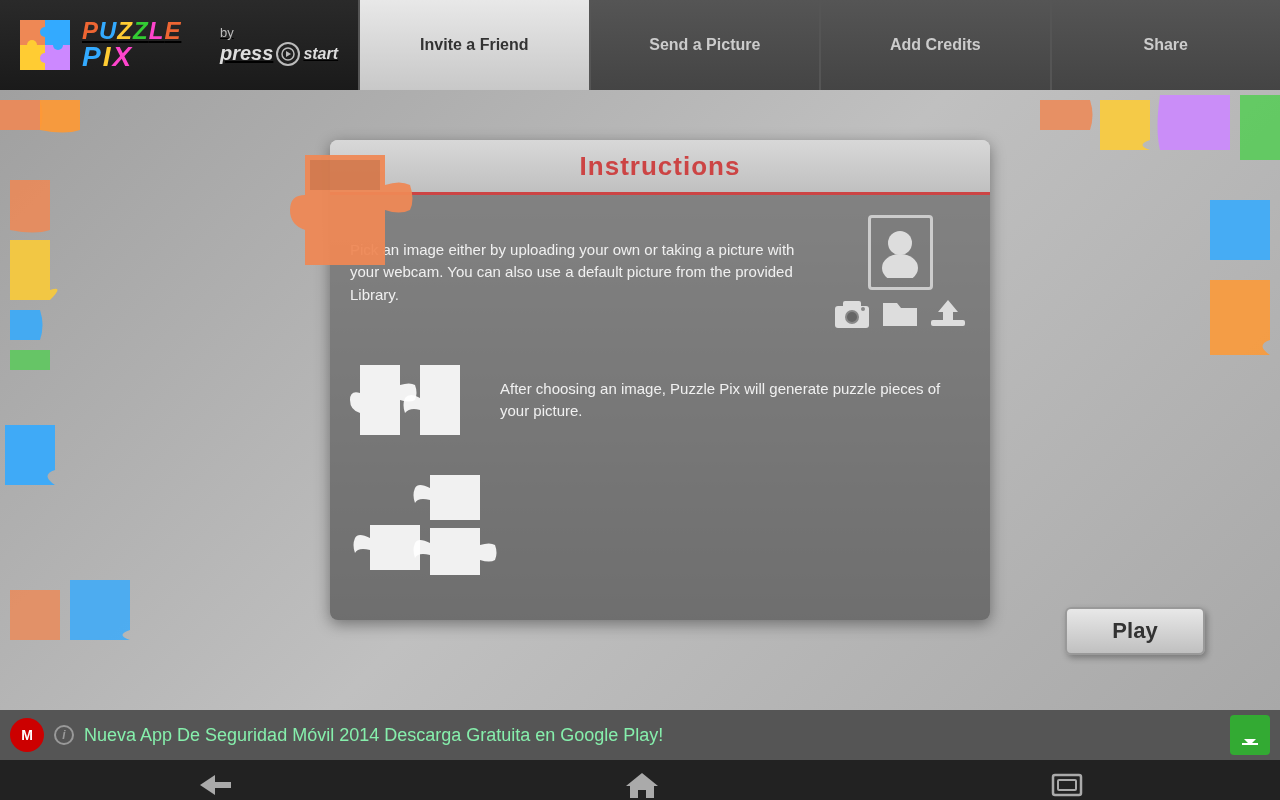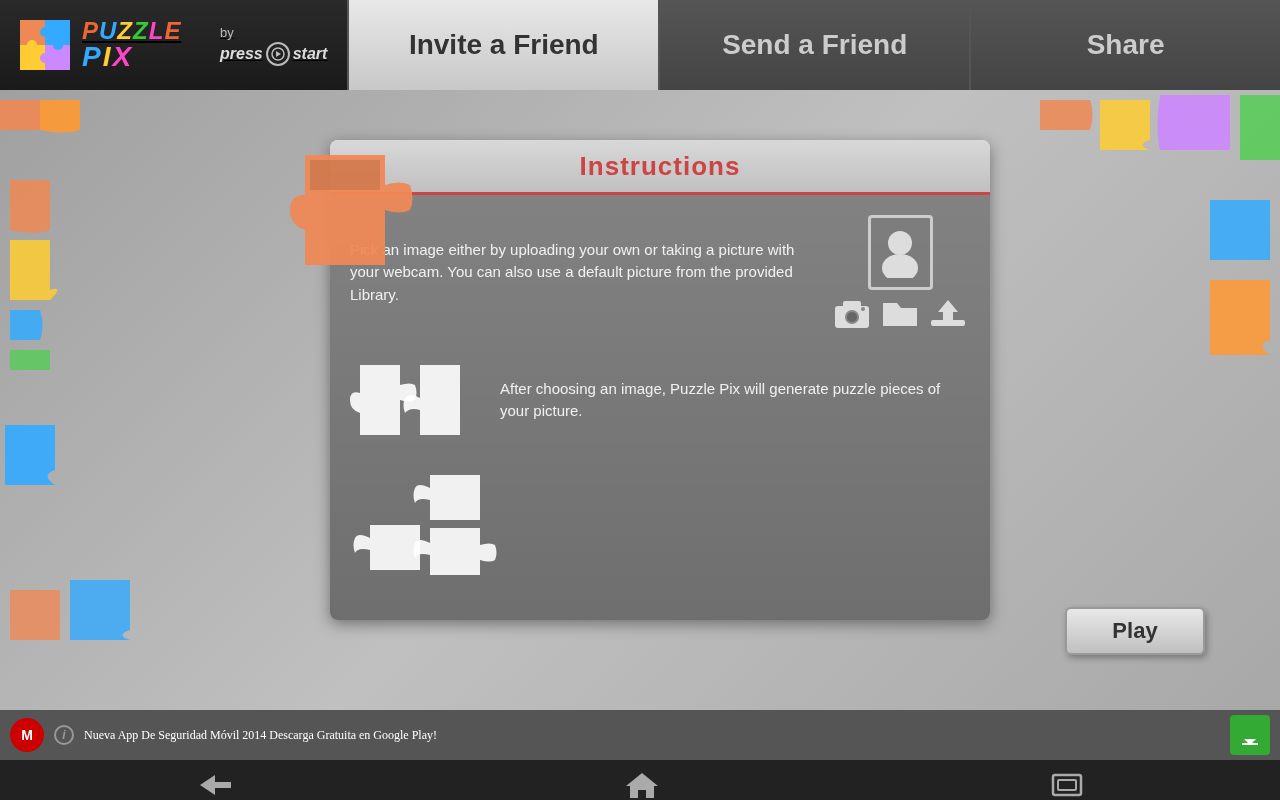--- a/index.html
+++ b/index.html
@@ -66,21 +66,21 @@
       display: flex;
       flex: 1;
       height: 90px;
       border-left: 2px solid #555;
     }
     .nav-tab {
       flex: 1;
       display: flex;
       align-items: center;
       justify-content: center;
-      font-size: 28px;
+      font-size: 16px;
       font-weight: bold;
       cursor: pointer;
       border-right: 2px solid #555;
       transition: background 0.2s;
     }
     .nav-tab.active {
       background: linear-gradient(to bottom, #e8e8e8, #c8c8c8);
       color: #333;
     }
     .nav-tab:not(.active) {
@@ -204,24 +204,23 @@
       background: #cc0000;
       border-radius: 50%;
       display: flex;
       align-items: center;
       justify-content: center;
       color: white;
       font-size: 14px;
       font-weight: bold;
     }
     #ad-text {
-      color: #ffffff;
-      font-size: 12px;
+      color: #86efac;
+      font-size: 18px;
       flex: 1;
-      font-family: Liberation Serif, serif;
     }
     #download-icon-btn {
       width: 40px;
       height: 40px;
       background: #3a3;
       border-radius: 4px;
       display: flex;
       align-items: center;
       justify-content: center;
       cursor: pointer;
@@ -290,37 +289,40 @@
         <span style="font-size:28px; font-weight:900; font-style:italic; letter-spacing:2px;">
           <span style="color:#3af;">P</span><span style="color:#fc3;">I</span><span style="color:#f4c;">X</span>
         </span>
       </div>
     </div>
   </div>
 
   <div id="by-pressstart" style="display:flex; flex-direction:column; margin-left:10px; margin-right:20px;text-decoration:underline;">
     <span id="by-label" style="color:#bbb; font-size:13px;">by</span>
     <div id="pressstart-logo" style="display:flex; align-items:center; gap:3px;">
-      <span style="color:#ddd; font-size:16px; font-weight:bold; font-style:italic;">press</span>
+      <span style="color:#ddd; font-size:20px; font-weight:bold; font-style:italic;">press</span>
       <div class="ps-circle" style="width:24px;height:24px;border:2px solid #bbb;border-radius:50%;display:inline-flex;align-items:center;justify-content:center;">
         <svg width="14" height="14" viewBox="0 0 14 14">
           <circle cx="7" cy="7" r="6" stroke="#bbb" stroke-width="1.5" fill="none"></circle>
           <polygon points="5,4 10,7 5,10" fill="#bbb"></polygon>
         </svg>
       </div>
       <span style="color:#ddd; font-size:16px; font-weight:bold; font-style:italic;">start</span>
     </div>
   </div>
 
   <div id="nav-tabs">
     <div class="nav-tab active">
       <span>Invite a Friend</span>
     </div>
     <div class="nav-tab">
-      <span>Send a Friend</span>
+      <span>Send a Picture</span>
+    </div>
+    <div class="nav-tab">
+      <span>Add Credits</span>
     </div>
     <div class="nav-tab" style="border-right:none;">
       <span>Share</span>
     </div>
   </div>
 </div>
 
 <div id="main-area">
 
   <svg width="120" height="120" viewBox="0 0 120 120" style="position:absolute; left:-20px; top:0;">

